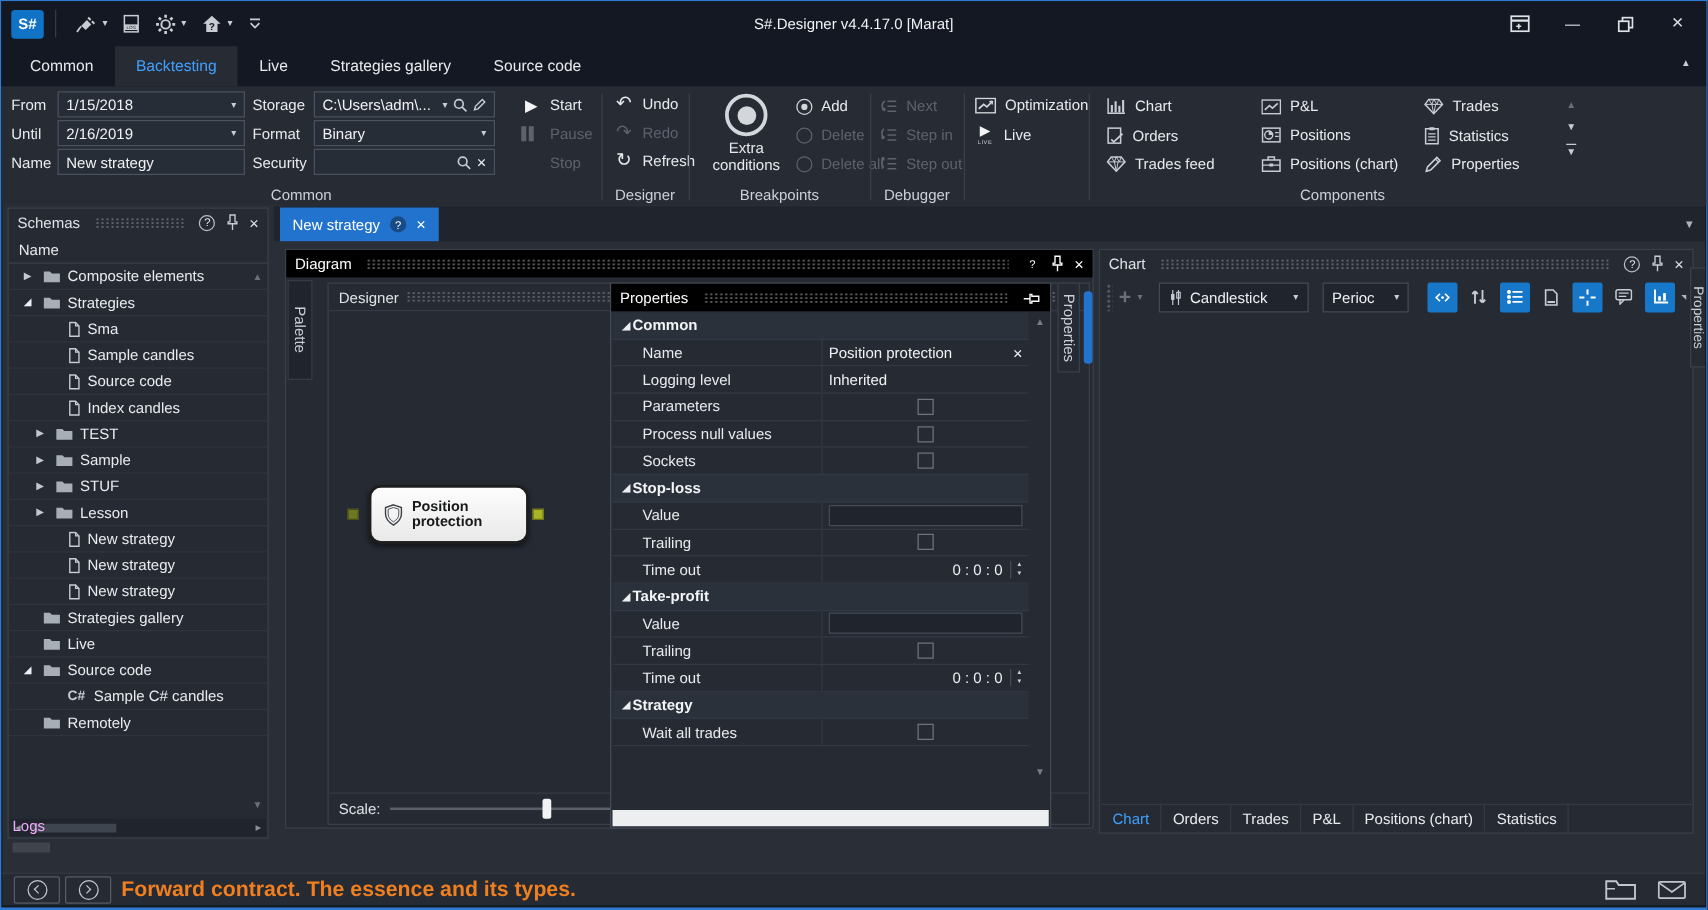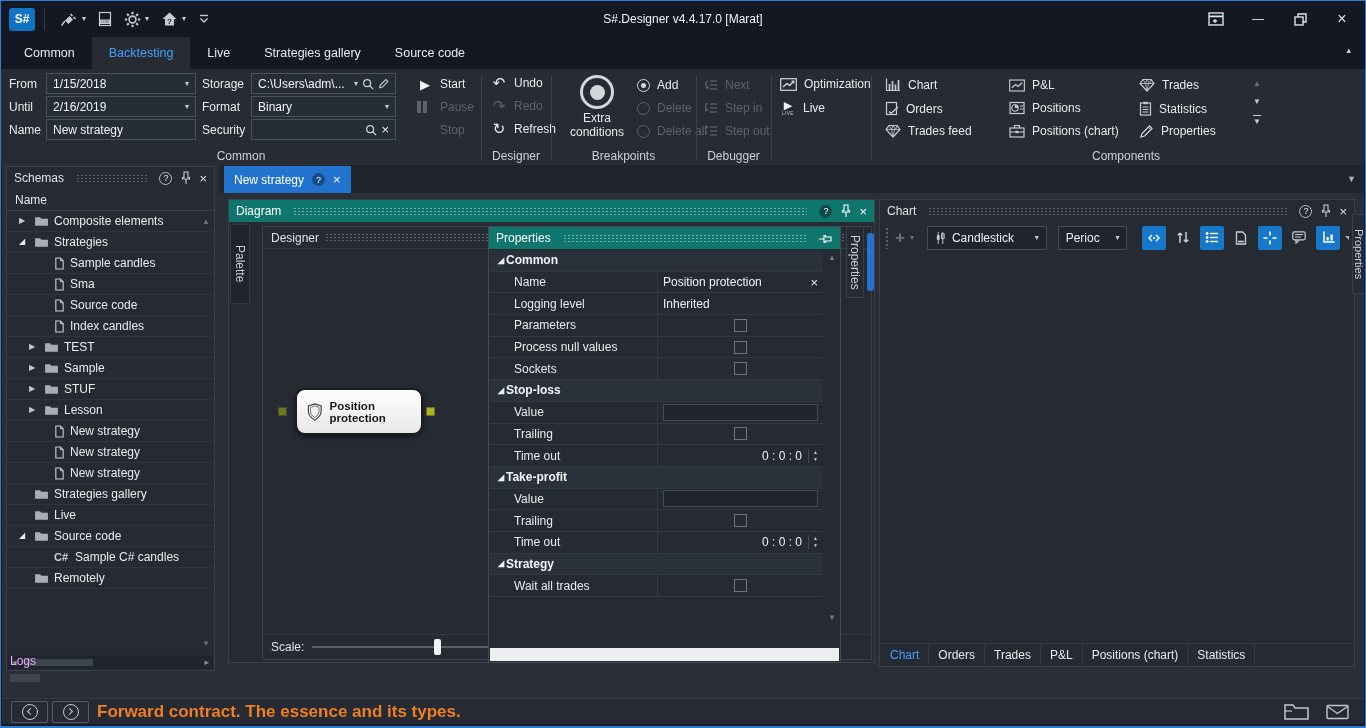--- a/index.html
+++ b/index.html
@@ -36,21 +36,21 @@
 .bullseye{width:34px;height:34px;border:3px solid #d3d6db;border-radius:50%;display:flex;align-items:center;justify-content:center}
 .bullseye i{width:15px;height:15px;border-radius:50%;background:#d3d6db}
 .bp{width:13px;height:13px;border:1.6px solid #d3d6db;border-radius:50%;display:flex;align-items:center;justify-content:center}
 .bp i{width:5px;height:5px;border-radius:50%;background:#d3d6db}
 .bp.dis{border-color:#5d636c}
 .comp-arrows{position:absolute;display:flex;flex-direction:column;gap:9px;align-items:center;font-size:8px;color:#c9cdd3}
 
 .main{position:absolute;left:1px;right:1px;top:163px;bottom:28px;background:#2a2e37}
 .panel{position:absolute;background:#262a33;border:1px solid #3a404a}
 .phead{height:22px;display:flex;align-items:center;padding:0 7px;gap:6px;color:#dfe2e6}
-.phead.blue{background:#0f766e;color:#fff}
+.phead.blue{background:#000000;color:#fff}
 .dots{flex:1;height:9px;margin:0 6px;background-image:radial-gradient(rgba(255,255,255,.28) .8px,transparent 1.1px);background-size:4px 3px}
 .phead.blue .dots{background-image:radial-gradient(rgba(255,255,255,.4) .8px,transparent 1.1px)}
 .hic{width:15px;height:15px;display:flex;align-items:center;justify-content:center}
 .helpc{width:13px;height:13px;border-radius:50%;font-size:9px;display:flex;align-items:center;justify-content:center;border:1px solid #b9bec5;color:#e8eaed}
 .phead.blue .helpc{border:none;background:rgba(0,0,0,.35);color:#fff}
 .xic{font-size:13px;color:inherit;line-height:1}
 
 .nameheader{height:22px;display:flex;align-items:center;padding-left:8px;border-bottom:1px solid #3a404a;color:#e8eaed}
 .trow{height:21px;display:flex;align-items:center;border-bottom:1px solid #2f343d;padding-left:8px;gap:5px}
 .trow.l2{padding-left:28px}
@@ -435,21 +435,21 @@
           <path d="M2 13 L3 9.5 L10.5 2 L13 4.5 L5.5 12 Z" fill="none" stroke="#c9cdd3" stroke-width="1.3"></path>
           <line x1="9.3" y1="3.2" x2="11.8" y2="5.7" stroke="#c9cdd3"></line>
         </svg>
         <span>Properties</span>
       </div>
     <div class="comp-arrows" style="left:1252px;top:10px">
       <span style="color:#6a707a">▲</span>
       <span>▼</span>
       <span style="border-top:1px solid #c9cdd3;padding-top:1px">▼</span>
     </div>
-    <div class="rg-caption" style="left:922px;width:406px">Components</div>
+    <div class="rg-caption" style="left:870px;width:406px">Components</div>
   </div>
 
   <div class="main">
 
     <div class="panel" style="left:4px;top:2px;width:209px;height:505px">
       <div class="phead">
         <span>Schemas</span>
         <span class="dots"></span>
         <span class="helpc">?</span>
         <span class="hic">
@@ -475,29 +475,29 @@
               <path d="M1 2 h4.5 L7 3.5 H13 V10 H1 Z" fill="#a8aeb6"></path>
             </svg>
             <span class="tlab">Strategies</span>
           </div>
         <div class="trow l2">
             <span class="exp"></span>
             <svg width="11" height="13" viewBox="0 0 12 14">
               <path d="M2 1 h5 l3 3 v9 H2 Z" fill="none" stroke="#c9ced5" stroke-width="1.2"></path>
               <path d="M7 1 v3 h3" fill="none" stroke="#c9ced5"></path>
             </svg>
-            <span class="tlab">Sample candles</span>
+            <span class="tlab">Sma</span>
           </div>
         <div class="trow l2">
             <span class="exp"></span>
             <svg width="11" height="13" viewBox="0 0 12 14">
               <path d="M2 1 h5 l3 3 v9 H2 Z" fill="none" stroke="#c9ced5" stroke-width="1.2"></path>
               <path d="M7 1 v3 h3" fill="none" stroke="#c9ced5"></path>
             </svg>
-            <span class="tlab">Sma</span>
+            <span class="tlab">Sample candles</span>
           </div>
         <div class="trow l2">
             <span class="exp"></span>
             <svg width="11" height="13" viewBox="0 0 12 14">
               <path d="M2 1 h5 l3 3 v9 H2 Z" fill="none" stroke="#c9ced5" stroke-width="1.2"></path>
               <path d="M7 1 v3 h3" fill="none" stroke="#c9ced5"></path>
             </svg>
             <span class="tlab">Source code</span>
           </div>
         <div class="trow l2">

